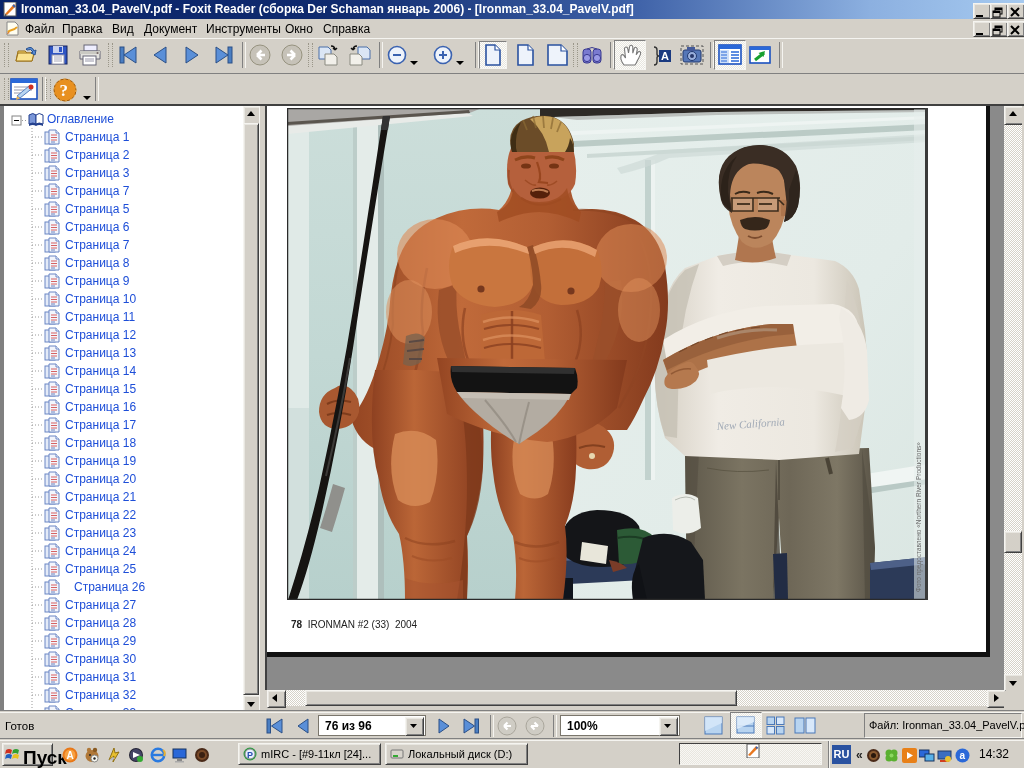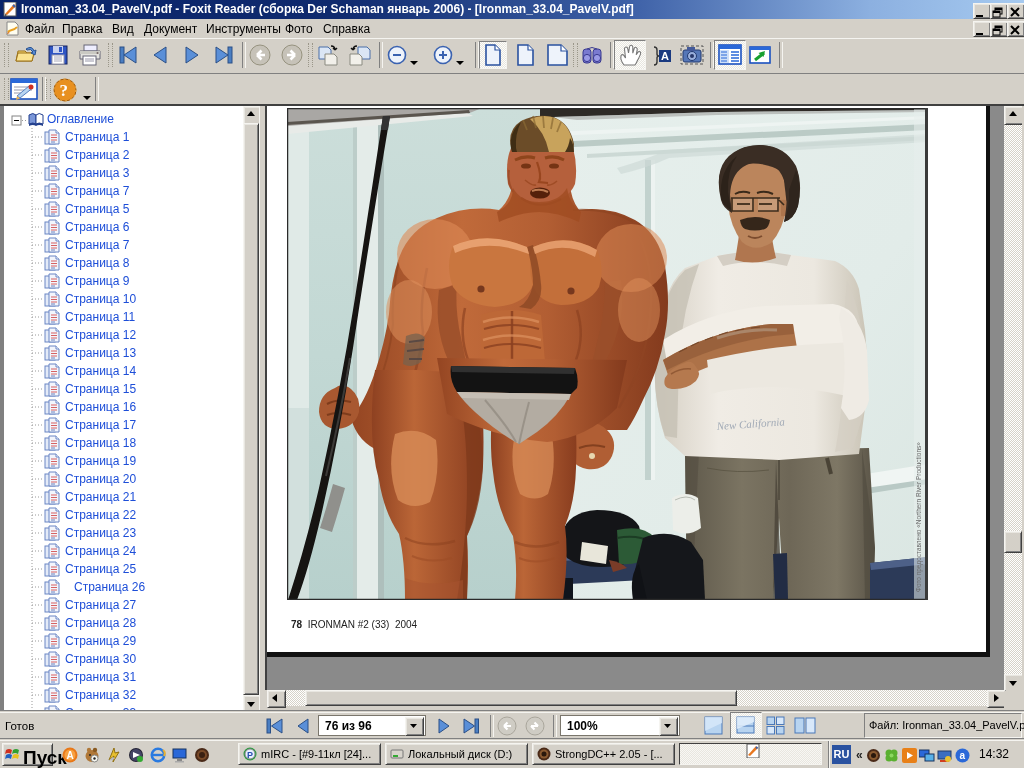--- a/index.html
+++ b/index.html
@@ -79,21 +79,21 @@
     <svg width="15" height="15">
         <path d="M2 1 h8 l3 3 v10 h-11 Z" fill="#fffef0" stroke="#888"></path>
     <path d="M3 11 C5 8 9 10 12 6" stroke="#e8a020" stroke-width="2" fill="none"></path>
     <path d="M2 13 L5 12 L3 11 Z" fill="#d06010"></path>
       </svg></div>
   <span class="menuitem" style="left:25px;top:22px;">Файл</span>
   <span class="menuitem" style="left:62px;top:22px;">Правка</span>
   <span class="menuitem" style="left:112px;top:22px;">Вид</span>
   <span class="menuitem" style="left:144px;top:22px;">Документ</span>
   <span class="menuitem" style="left:206px;top:22px;">Инструменты</span>
-  <span class="menuitem" style="left:285px;top:22px;">Фото</span>
+  <span class="menuitem" style="left:285px;top:22px;">Окно</span>
   <span class="menuitem" style="left:323px;top:22px;">Справка</span>
   <div class="abs winbtn" style="left:973px;top:21px;"><svg width="14" height="12">
         <rect x="2" y="9" width="7" height="2" fill="#000"></rect>
       </svg></div>
   <div class="abs winbtn" style="left:990px;top:21px;"><svg width="14" height="12">
         <rect x="4" y="2" width="7" height="6" fill="none" stroke="#000" stroke-width="1"></rect>
         <rect x="4" y="2" width="7" height="2" fill="#000"></rect>
         <rect x="2" y="5" width="7" height="6" fill="#d4d0c8" stroke="#000"></rect>
         <rect x="2" y="5" width="7" height="2" fill="#000"></rect>
       </svg></div>
@@ -819,28 +819,20 @@
       </svg>
     <span>mIRC - [#9-11кл [24]...</span>
     </div>
   <div class="abs taskbtn raised" style="left:385px;top:743px;">
     <svg width="14" height="14" style="flex:none;">
         <rect x="1" y="3" width="12" height="8" rx="1" fill="#d8d4cc" stroke="#777"></rect>
         <rect x="3" y="8" width="5" height="2" fill="#3a3"></rect>
       </svg>
     <span>Локальный диск (D:)</span>
     </div>
-  <div class="abs taskbtn raised" style="left:532px;top:743px;">
-    <svg width="14" height="14" style="flex:none;">
-        <circle cx="7" cy="7" r="6.5" fill="#4a2a18"></circle>
-        <circle cx="7" cy="7" r="4.5" fill="#8a5a30"></circle>
-        <circle cx="7" cy="7" r="2.5" fill="#2a180c"></circle>
-      </svg>
-    <span>StrongDC++ 2.05 - [...</span>
-    </div>
   <div class="abs taskbtn" style="left:679px;top:743px;border:1px solid;border-color:#404040 #f5f4f0 #f5f4f0 #404040;background:repeating-conic-gradient(#e8e6df 0% 25%,#f8f7f4 0% 50%) 0 0/2px 2px;font-weight:bold;flex-direction:column;">
     <svg width="14" height="14" style="flex:none;">
         <rect x="1" y="0" width="12" height="14" fill="#fff" stroke="#555"></rect>
         <path d="M2 11 L10 2 L12 4 L4 12 Z" fill="#e87820"></path>
         <path d="M10 3 L11.5 4.5" stroke="#3a62b0" stroke-width="2"></path>
       </svg>
     <span>Ironman_33.04_Pa...</span>
     </div>
   <div class="abs" style="left:828px;top:741px;width:196px;height:27px;border-left:1px solid #808080;box-shadow:inset 1px 0 0 #f5f4f0;"></div>
   <div class="abs" style="left:832px;top:745px;width:19px;height:19px;background:#2a52a0;color:#fff;font-size:11px;font-weight:bold;text-align:center;line-height:19px;">RU</div>

